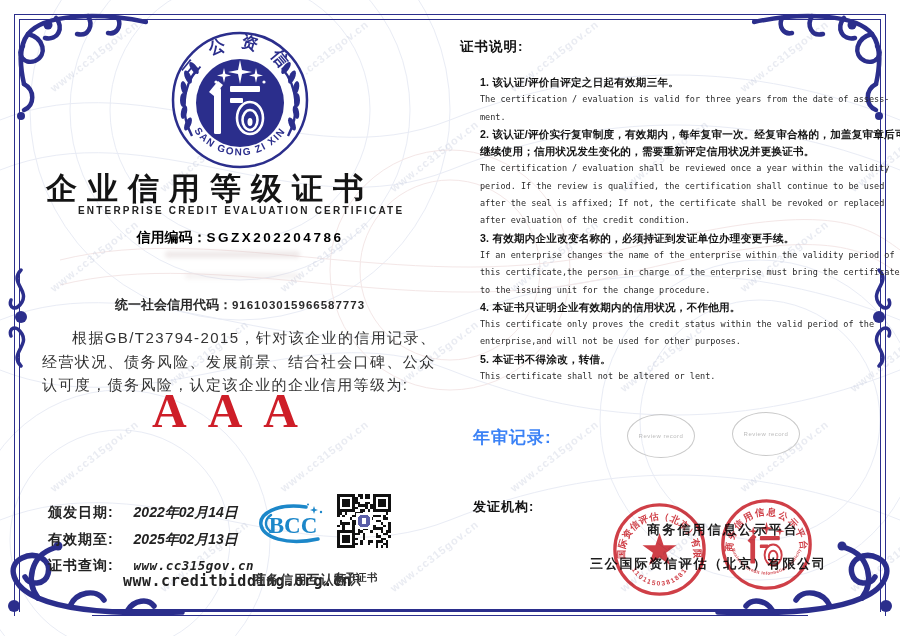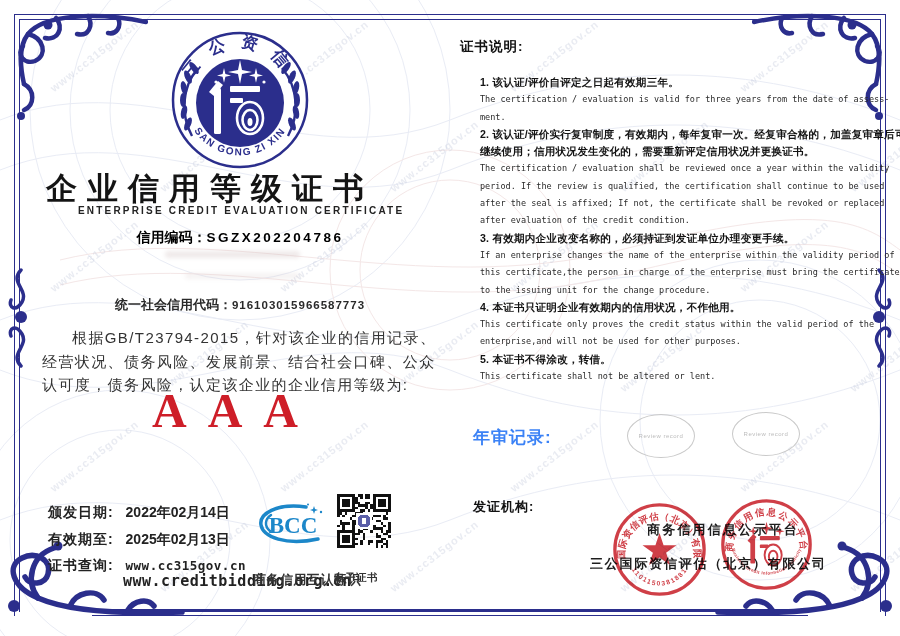--- a/index.html
+++ b/index.html
@@ -29,21 +29,21 @@
   .smudge{background:#cbb9b9;filter:blur(2px);border-radius:3px;}
   #uscc-row{left:40px;top:296px;width:400px;text-align:center;font-size:13px;font-weight:700;color:#2a2a2a;white-space:nowrap;}
   #uscc-row .val{font-weight:600;letter-spacing:1px;font-size:11.5px;}
   #paragraph{left:42px;top:326px;width:398px;font-size:15px;color:#333;letter-spacing:1.4px;}
   #paragraph .p-line{height:23.5px;line-height:23.5px;white-space:nowrap;}
   #paragraph .p-line:first-child{text-indent:2em;}
   #grade{left:55px;top:383px;width:340px;text-align:center;font-size:48px;font-weight:700;
          font-family:"Liberation Serif",serif;color:#ce1e28;letter-spacing:21px;text-indent:21px;white-space:nowrap;}
   .meta-row{left:48px;white-space:nowrap;font-size:14px;color:#222;}
   .meta-row .lbl{font-weight:800;letter-spacing:1px;}
-  .meta-row .val{margin-left:8px;font-weight:600;}
+  .meta-row .val{margin-left:16px;font-weight:600;font-style:italic;}
   .meta-row .url{font-family:"DejaVu Sans Mono",monospace;font-size:12.5px;font-weight:700;letter-spacing:.5px;}
   #url2{left:123px;top:572px;font-family:"DejaVu Sans Mono",monospace;font-size:15px;font-weight:700;letter-spacing:.5px;color:#222;white-space:nowrap;}
   #mutual-label{left:253px;top:571px;font-size:13px;font-weight:700;color:#333;letter-spacing:.5px;}
   #ecert-label{left:334px;top:571px;font-size:10.5px;font-weight:700;color:#333;letter-spacing:.5px;}
   #bcc-logo{left:256px;top:502px;}
   #qr{left:337px;top:494px;width:54px;height:54px;}
   
   #instr-heading{left:460px;top:38px;font-size:13.5px;font-weight:800;color:#111;letter-spacing:1px;}
   #instruction-lines{left:480px;top:74px;width:406px;}
   .instr-line{height:17.3px;line-height:17.3px;white-space:nowrap;}

